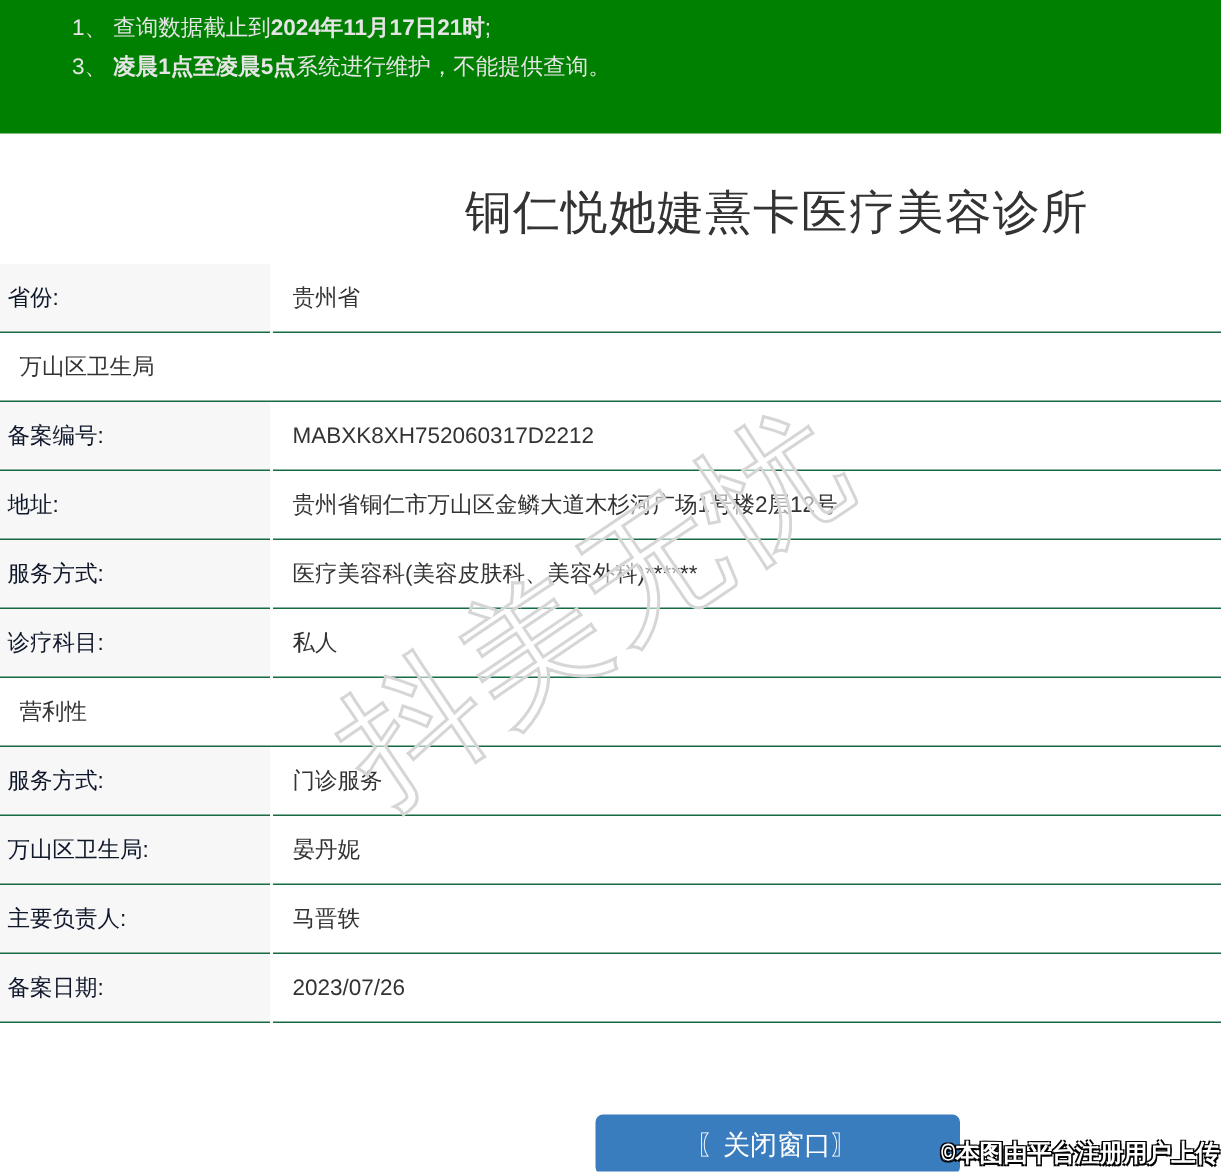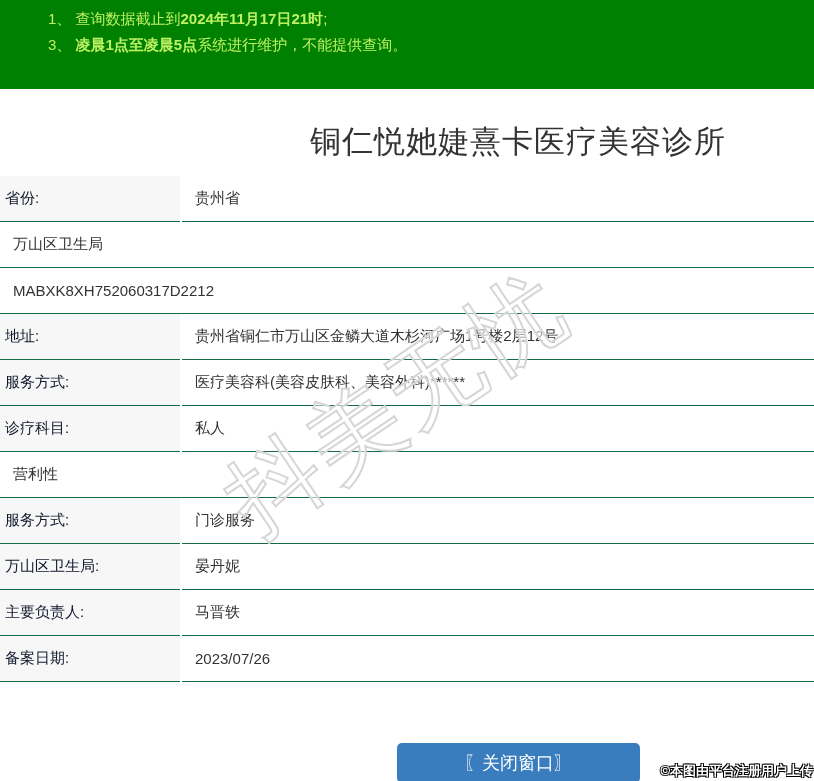--- a/index.html
+++ b/index.html
@@ -1,21 +1,21 @@
 <!DOCTYPE html>
 <html><head>
 <meta charset="utf-8">
 <style>
   * { margin:0; padding:0; box-sizing:border-box; }
   html,body { width:814px; height:781px; overflow:hidden; background:#fff;
     font-family:"Liberation Sans","DejaVu Sans",sans-serif; color:#333; }
   body { position:relative; }
 
   
-  .notice { width:100%; height:89px; background:#008000; color:#bef264;
+  .notice { width:100%; height:89px; background:#008000; color:#e5e5e5;
     padding:6px 0 0 48px; font-size:15px; }
   .notice .line { line-height:26px; white-space:nowrap; }
   .notice b { font-weight:bold; }
 
   
   .content { width:1036px; }
 
   .page-title { padding-top:37px; text-align:center; font-size:31px;
     line-height:31px; color:#333; font-weight:400; letter-spacing:1px; }
 
@@ -31,22 +31,22 @@
   .close-btn { width:243px; height:40px; background:#3a7dbe; color:#fff;
     border:none; border-radius:5px; font-size:18px; line-height:40px;
     text-align:center; cursor:pointer; font-family:inherit; }
 
   .watermark { position:absolute; left:205px; top:342px; z-index:5;
     font-size:92px; letter-spacing:4px; white-space:nowrap;
     color:rgba(255,255,255,0.55); -webkit-text-stroke:2px #d6d6d6;
     transform:rotate(-34deg); pointer-events:none; }
 
   .copyright { position:absolute; right:1px; bottom:1px; z-index:10;
-    font-size:13px; font-weight:bold; color:#fff; white-space:nowrap;
-    text-shadow:-1px -1px 0 #000, 1px -1px 0 #000, -1px 1px 0 #000, 1px 1px 0 #000; }
+    font-size:16px; font-weight:bold; color:#fff; white-space:nowrap;
+    text-shadow:-1px -1px 0 #000, 1px -1px 0 #000, -1px 1px 0 #000, 1px 1px 0 #000;font-family:Liberation Mono, monospace; }
 </style>
 </head>
 <body>
 
 <div class="notice">
   <div class="line"><span>1、 查询数据截止到</span><b>2024年11月17日21时</b><span>;</span></div>
   <div class="line"><span>3、 </span><b>凌晨1点至凌晨5点</b><span>系统进行维护，不能提供查询。</span></div>
 </div>
 
 <div class="content">
@@ -54,20 +54,21 @@
 
   <div class="record-table">
     <div class="row">
       <div class="label">省份:</div>
       <div class="value">贵州省</div>
     </div>
     <div class="row">
       <div class="value">万山区卫生局</div>
     </div>
     <div class="row">
+      <div class="label">备案编号:</div>
       <div class="value">MABXK8XH752060317D2212</div>
     </div>
     <div class="row">
       <div class="label">地址:</div>
       <div class="value">贵州省铜仁市万山区金鳞大道木杉河广场1号楼2层12号</div>
     </div>
     <div class="row">
       <div class="label">服务方式:</div>
       <div class="value">医疗美容科(美容皮肤科、美容外科)******</div>
     </div>

